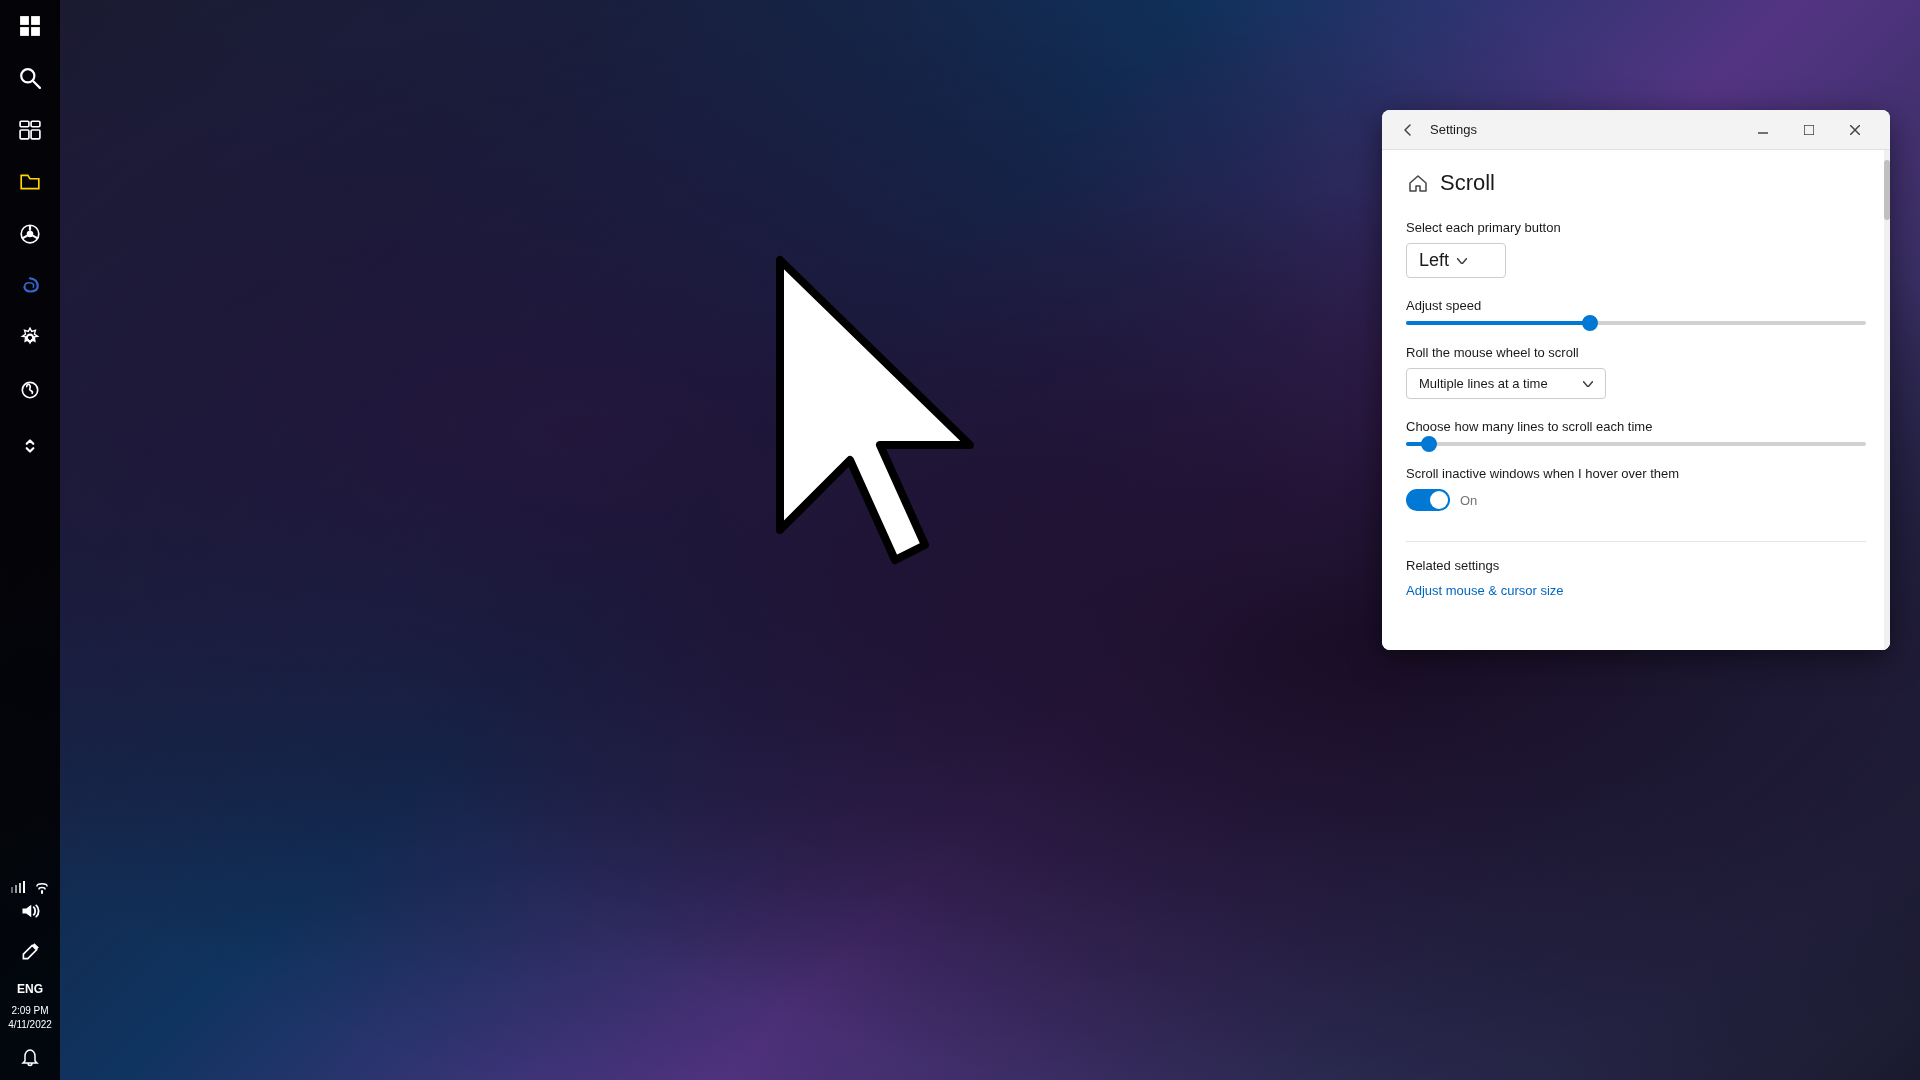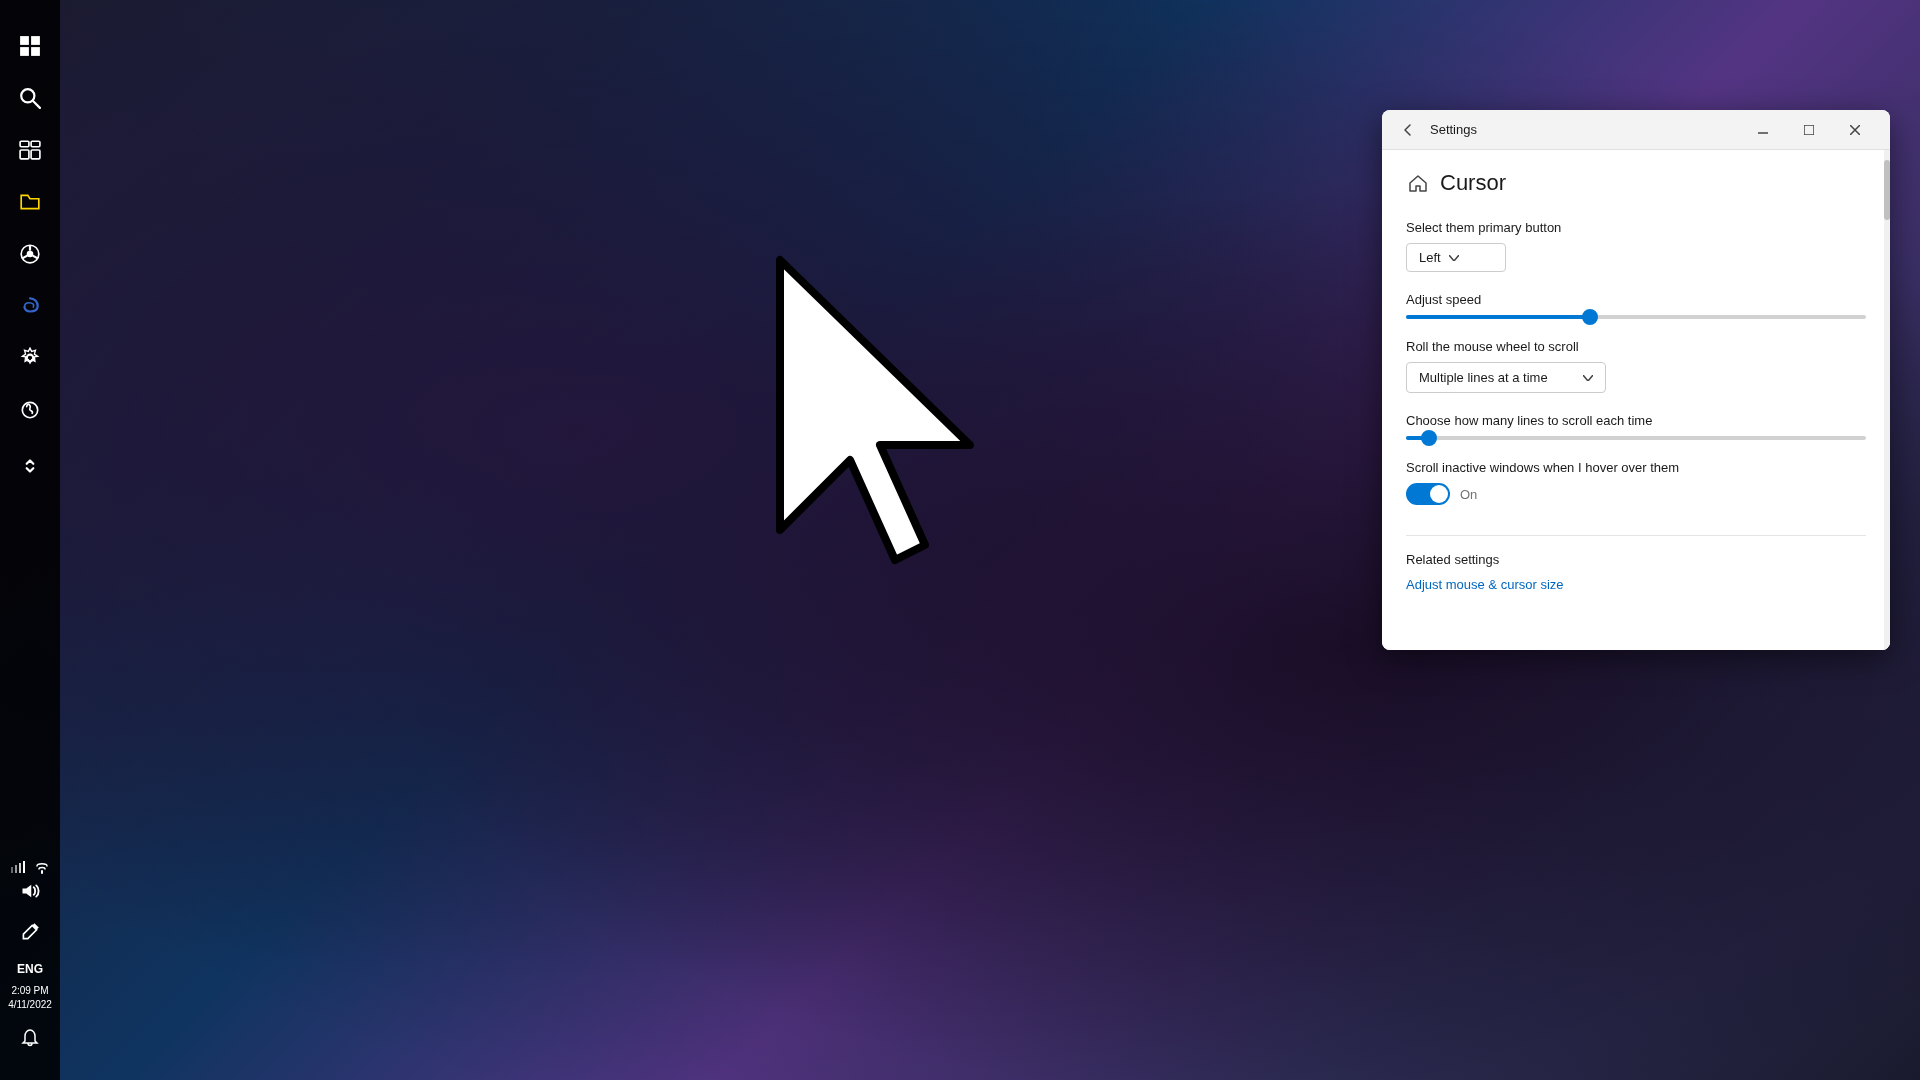--- a/index.html
+++ b/index.html
@@ -34,21 +34,21 @@
     #taskbar {
       position: absolute;
       left: 0;
       top: 0;
       width: 60px;
       height: 1080px;
       background: rgba(0,0,0,0.85);
       display: flex;
       flex-direction: column;
       align-items: center;
-      padding: 20px 0;
+      padding: 0 0;
       z-index: 100;
     }
 
     .taskbar-icon {
       width: 44px;
       height: 44px;
       margin: 4px 0;
       display: flex;
       align-items: center;
       justify-content: center;
@@ -203,21 +203,21 @@
     
     .primary-button-select {
       display: inline-flex;
       align-items: center;
       gap: 8px;
       border: 1px solid #ccc;
       border-radius: 4px;
       padding: 6px 12px;
       background: white;
       cursor: pointer;
-      font-size: 13px;
+      font-size: 18px;
       color: #1a1a1a;
       min-width: 100px;
     }
 
     
     .slider-container {
       margin-top: 8px;
     }
 
     .slider-track {
@@ -522,25 +522,25 @@
     </div>
 
     <div id="settings-content">
 
       <div class="settings-page-title">
         <div class="home-icon-circle">
           <svg width="20" height="20" viewBox="0 0 20 20">
             <path d="M2,10 L10,3 L18,10 L18,18 L12,18 L12,13 L8,13 L8,18 L2,18 Z" fill="none" stroke="#444" stroke-width="1.5" stroke-linejoin="round"></path>
           </svg>
         </div>
-        <h1>Cursor</h1>
+        <h1>Scroll</h1>
       </div>
 
       <div class="setting-section">
-        <label class="setting-label">Select them primary button</label>
+        <label class="setting-label">Select each primary button</label>
         <div class="primary-button-select">
           <span>Left</span>
           <svg width="10" height="6" viewBox="0 0 10 6">
             <path d="M0,0 L5,6 L10,0" fill="none" stroke="#444" stroke-width="1.5" stroke-linejoin="round"></path>
           </svg>
         </div>
       </div>
 
       <div class="setting-section">
         <label class="setting-label">Adjust speed</label>

